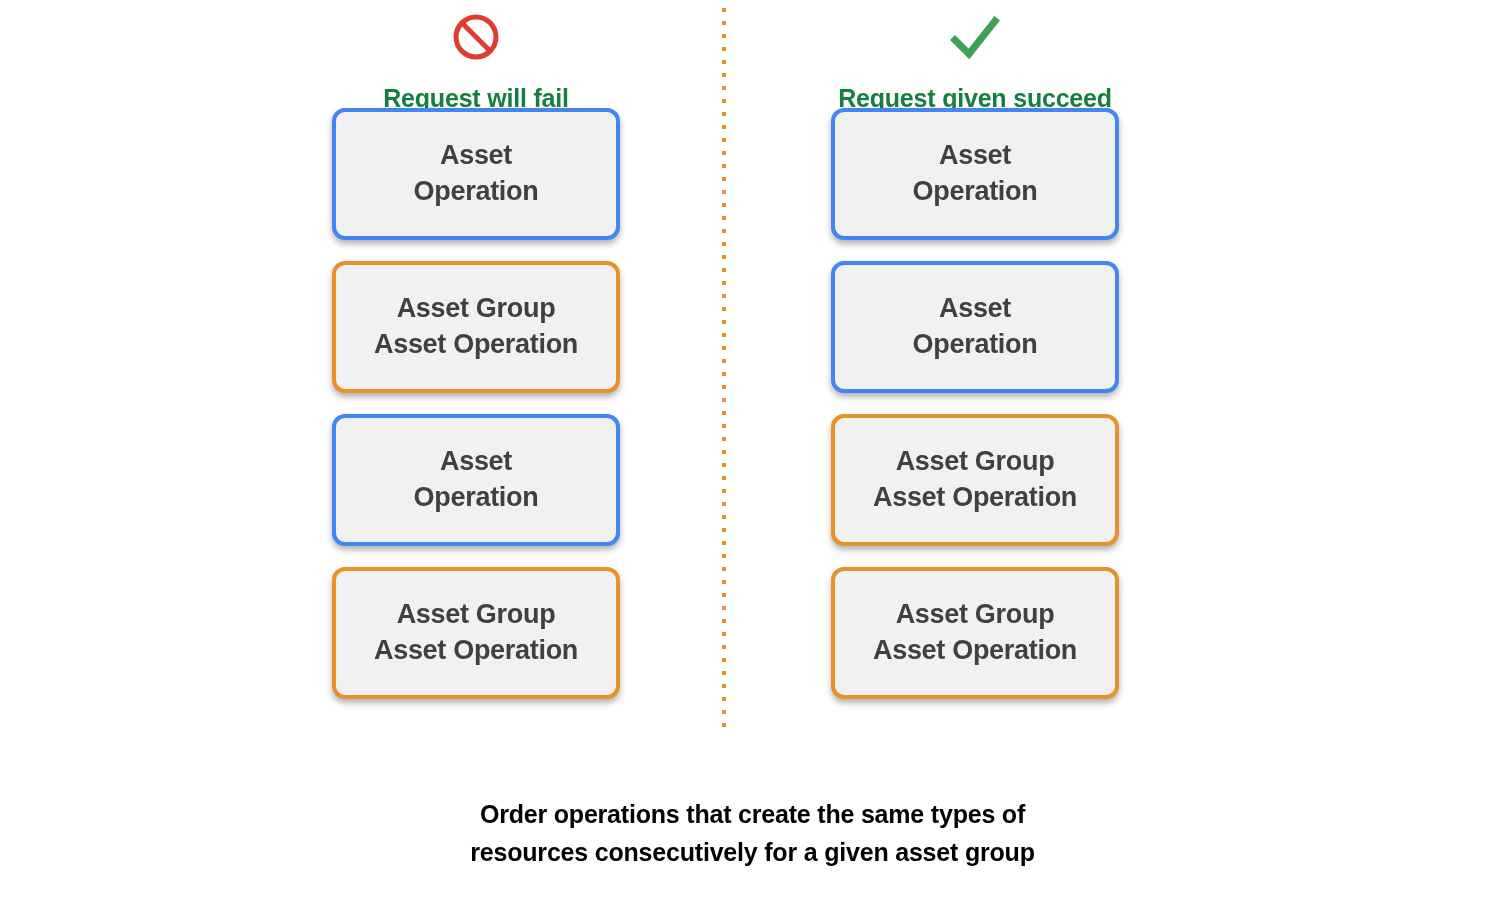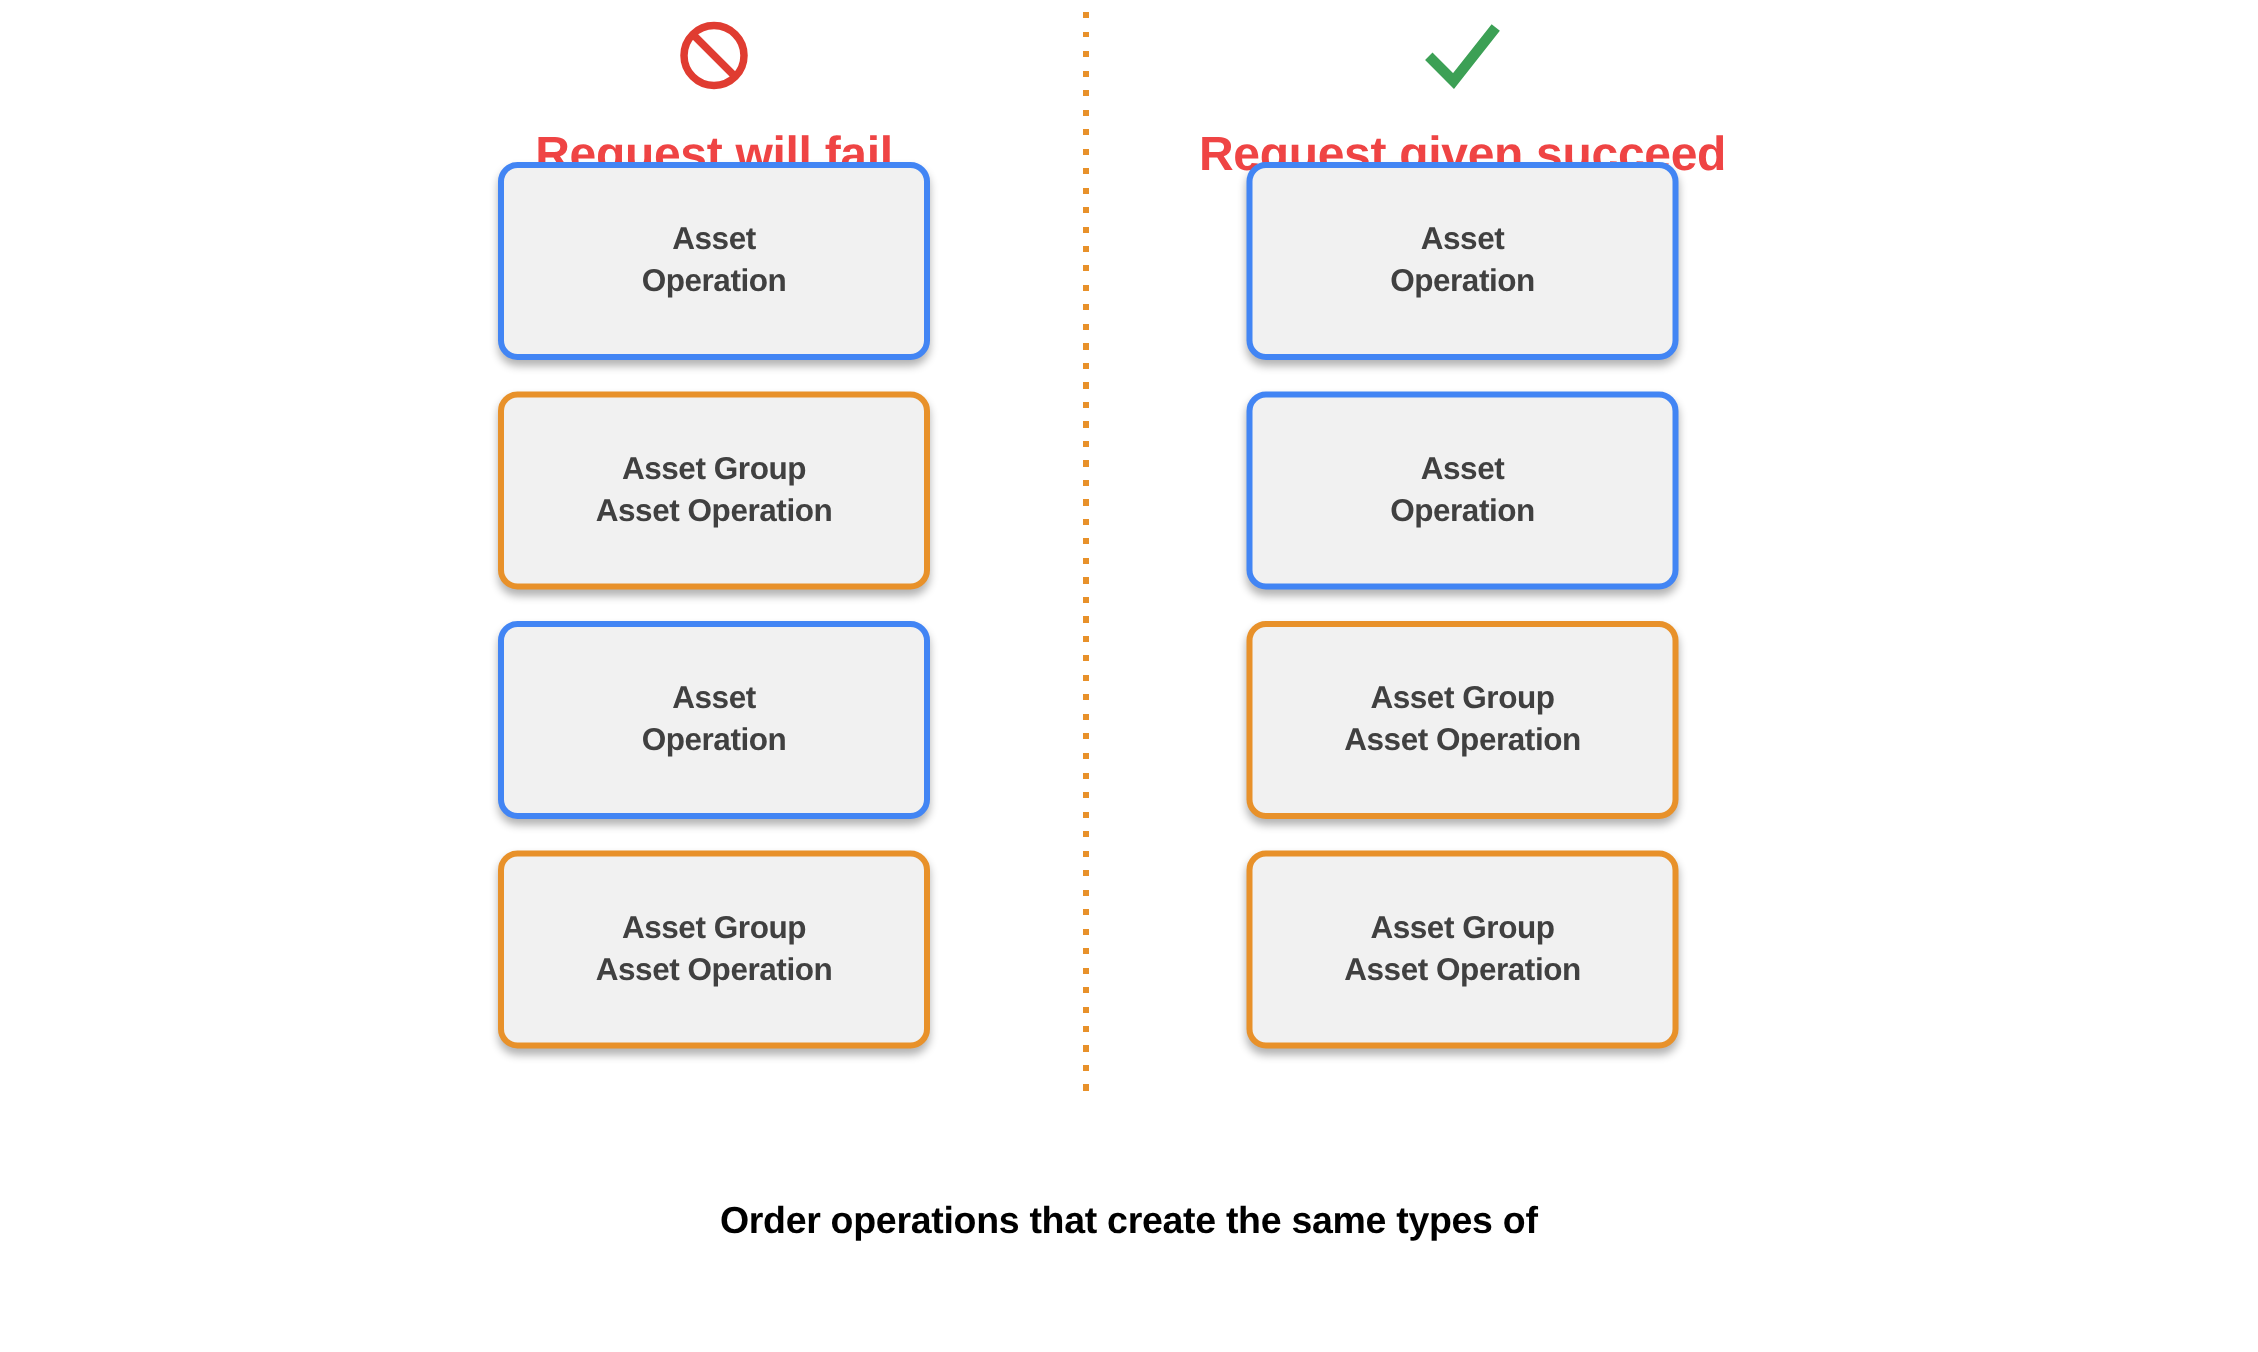--- a/index.html
+++ b/index.html
@@ -57,23 +57,23 @@
   }
 
   .header-icon {
     height: 52px;
     display: flex;
     align-items: center;
     justify-content: center;
   }
 
   .header-label {
-    font-size: 32px;
+    font-size: 25px;
     font-weight: bold;
-    color: #ef4444;
+    color: #15803d;
     letter-spacing: -0.2px;
     line-height: 1;
     margin-top: 24px;
     white-space: nowrap;
   }
 
   
   .card-stack {
     display: flex;
     flex-direction: column;
@@ -90,21 +90,21 @@
     display: flex;
     flex-direction: column;
     align-items: center;
     justify-content: center;
     box-shadow: 0 4px 6px rgba(0,0,0,0.30);
   }
   .card.blue   { border-color: #4285F4; }
   .card.orange { border-color: #E8912A; }
 
   .card-line {
-    font-size: 21px;
+    font-size: 27px;
     font-weight: bold;
     color: #404040;
     line-height: 1.32;
     letter-spacing: -0.3px;
     white-space: nowrap;
     text-align: center;
   }
 
   
   .caption {
@@ -185,15 +185,16 @@
       </div>
       <div class="card orange">
         <span class="card-line">Asset Group</span>
         <span class="card-line">Asset Operation</span>
       </div>
     </div>
   </div>
 
   <div class="caption">
     <span class="caption-line">Order operations that create the same types of</span>
+    <span class="caption-line">resources consecutively for a given asset group</span>
   </div>
 
 </div>
 
 </body></html>

